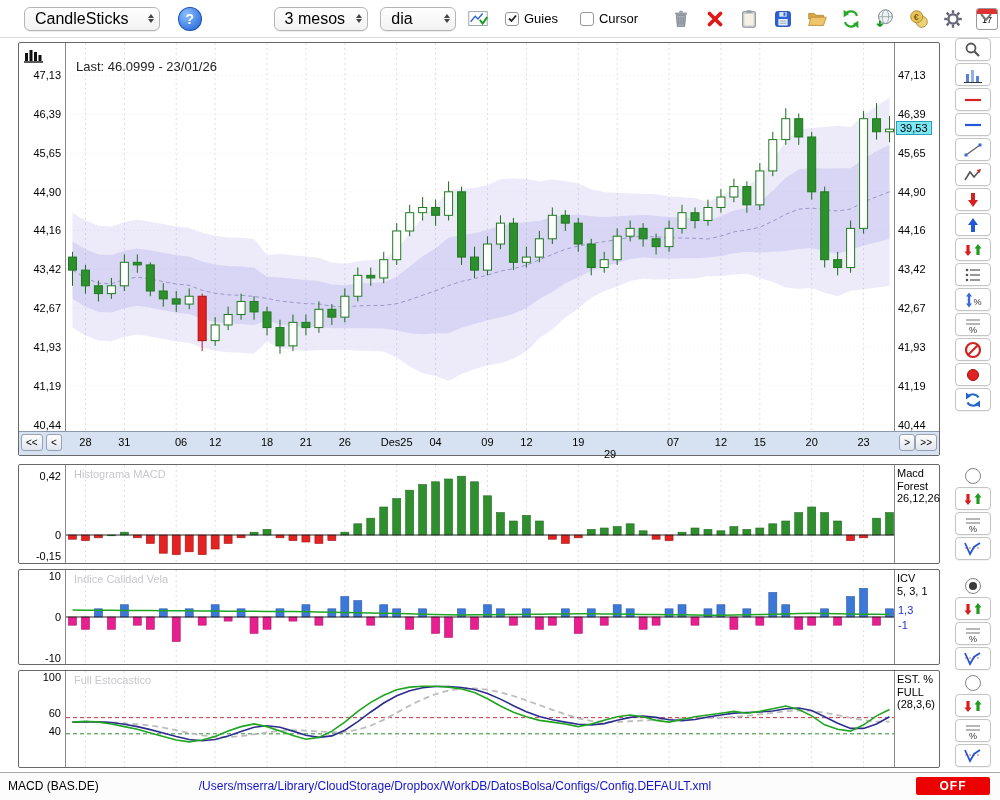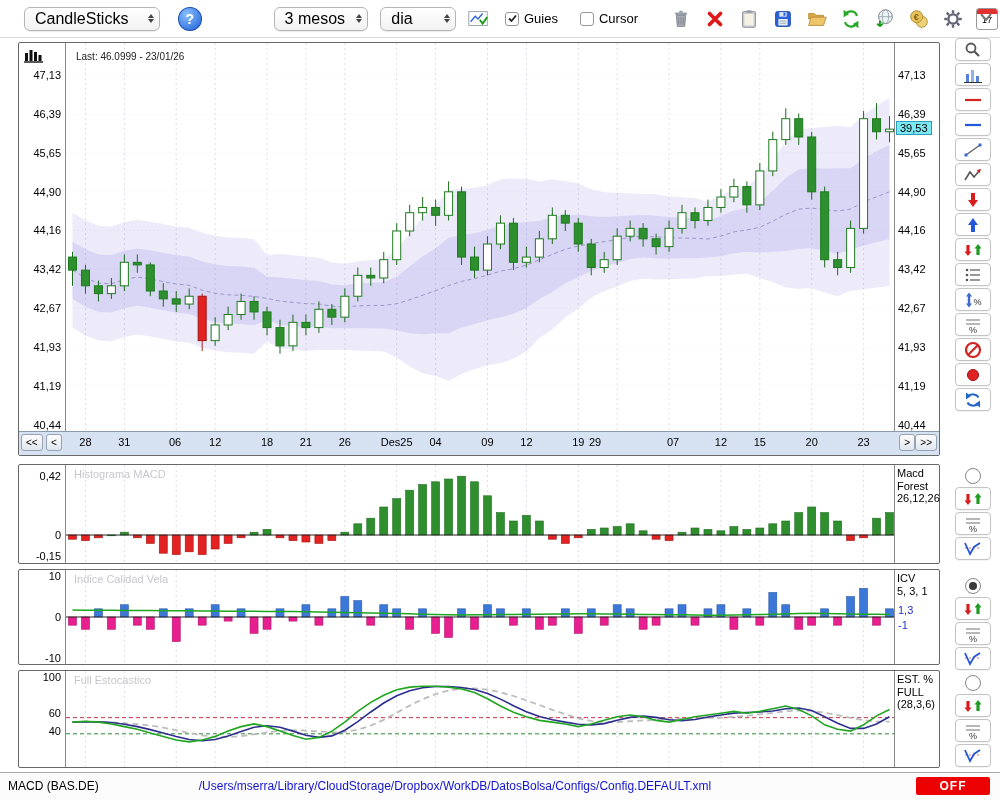--- a/index.html
+++ b/index.html
@@ -28,21 +28,21 @@
   .panel{position:absolute;left:18px;width:922px;border:1px solid #686868;border-radius:2px;background:#fff;
        box-sizing:border-box;display:flex;flex-direction:column;}
   .prow{display:flex;flex:1;min-height:0;}
   .ylab{width:46px;position:relative;font-size:11px;flex:none;}
   .ylab .tick{position:absolute;right:4px;white-space:nowrap;}
   .ylabr{width:44px;position:relative;font-size:11px;flex:none;}
   .ylabr .tick{position:absolute;left:3px;white-space:nowrap;}
   .plot{position:relative;flex:1;border-left:1px solid #8a8a8a;border-right:1px solid #8a8a8a;overflow:hidden;}
   .plot svg{display:block;}
   .wmark{position:absolute;left:8px;top:3px;color:#c8c8cc;font-size:11px;pointer-events:none;}
-  .lastlab{position:absolute;left:10px;top:8px;font-size:10px;color:#222;}
+  .lastlab{position:absolute;left:10px;top:16px;font-size:13px;color:#222;}
   .navstrip{height:23px;border-top:1px solid #8a99ac;background:#d6e2f2;position:relative;font-size:11px;flex:none;}
   .navbtn{position:absolute;top:2px;height:17px;padding:0 4px;background:linear-gradient(#fdfdfd,#e1e6ee);
        border:1px solid #96a2b4;border-radius:3px;font-size:10px;line-height:15px;box-sizing:border-box;}
   .xlab{position:absolute;top:4px;transform:translateX(-50%);white-space:nowrap;}
   .badge{position:absolute;left:1px;background:#7ce8f4;border:1px solid #2aa0b4;padding:0 3px;font-size:11px;}
   .rlab{position:absolute;left:2px;top:2px;font-size:11px;line-height:1.15;color:#000;}
   .bval{position:absolute;left:3px;font-size:11px;color:#2233cc;}
   .logo{position:absolute;left:5px;top:5px;}
   
   .sidebar{position:absolute;left:948px;top:36px;width:50px;bottom:0;}
@@ -401,31 +401,31 @@
         <div class="tick" style="top: 375.69px;">40,44</div>
       </div>
   </div>
   <div class="navstrip">
     <div class="navbtn" style="left:2px;">&lt;&lt;</div>
     <div class="navbtn" style="left:27px;">&lt;</div>
     <div class="navbtn" style="right:24px;">&gt;</div>
     <div class="navbtn" style="right:2px;">&gt;&gt;</div>
   <div class="xlab" style="left: 66.4531px;">28</div>
       <div class="xlab" style="left: 105.359px;">31</div>
-      <div class="xlab" style="left: 156px;">06</div>
+      <div class="xlab" style="left: 162px;">06</div>
       <div class="xlab" style="left: 196.141px;">12</div>
       <div class="xlab" style="left: 248.016px;">18</div>
       <div class="xlab" style="left: 286.922px;">21</div>
       <div class="xlab" style="left: 325.828px;">26</div>
       <div class="xlab" style="left: 377.703px;">Des25</div>
       <div class="xlab" style="left: 416.609px;">04</div>
       <div class="xlab" style="left: 468.484px;">09</div>
       <div class="xlab" style="left: 507.391px;">12</div>
       <div class="xlab" style="left: 559.266px;">19</div>
-      <div class="xlab" style="left: 576px;">29</div>
+      <div class="xlab" style="left: 591px; margin-top: 12px;">29</div>
       <div class="xlab" style="left: 650.047px; padding-left: 8px;">07</div>
       <div class="xlab" style="left: 701.922px;">12</div>
       <div class="xlab" style="left: 740.828px;">15</div>
       <div class="xlab" style="left: 792.703px;">20</div>
       <div class="xlab" style="left: 844.578px;">23</div>
     </div>
 </div>
 
 <div class="panel" style="top:464px;height:100px;">
   <div class="prow">

